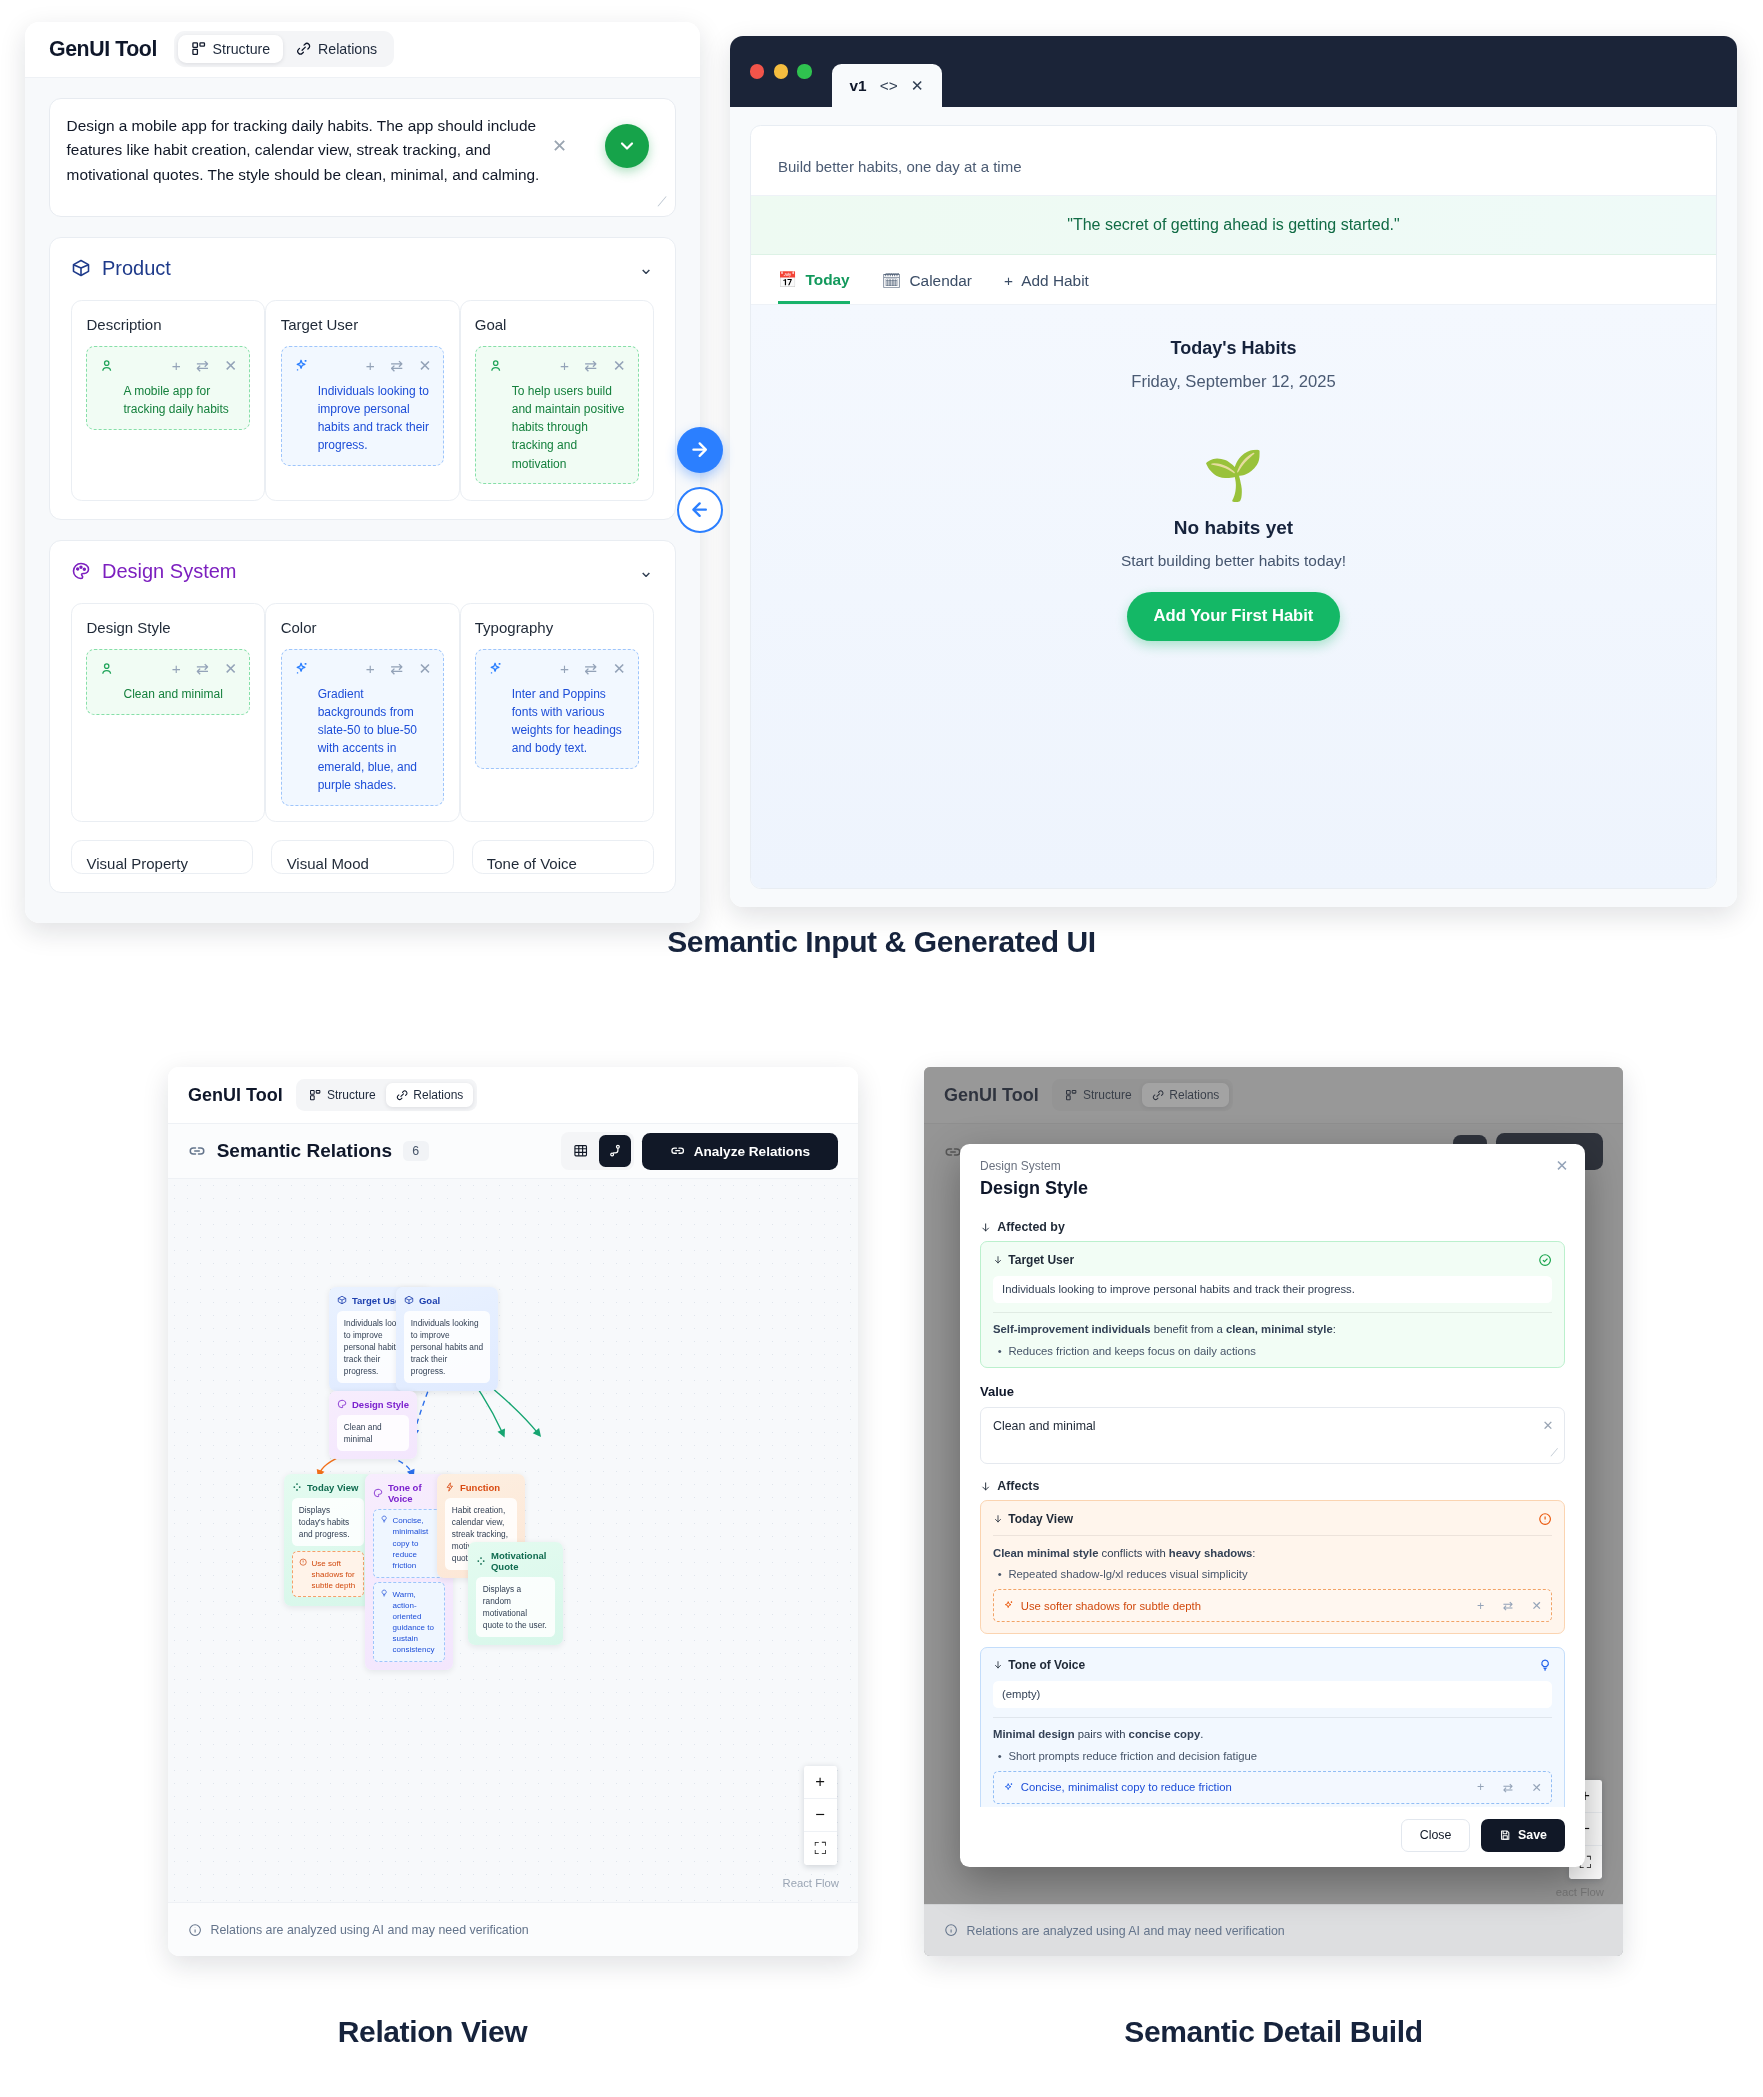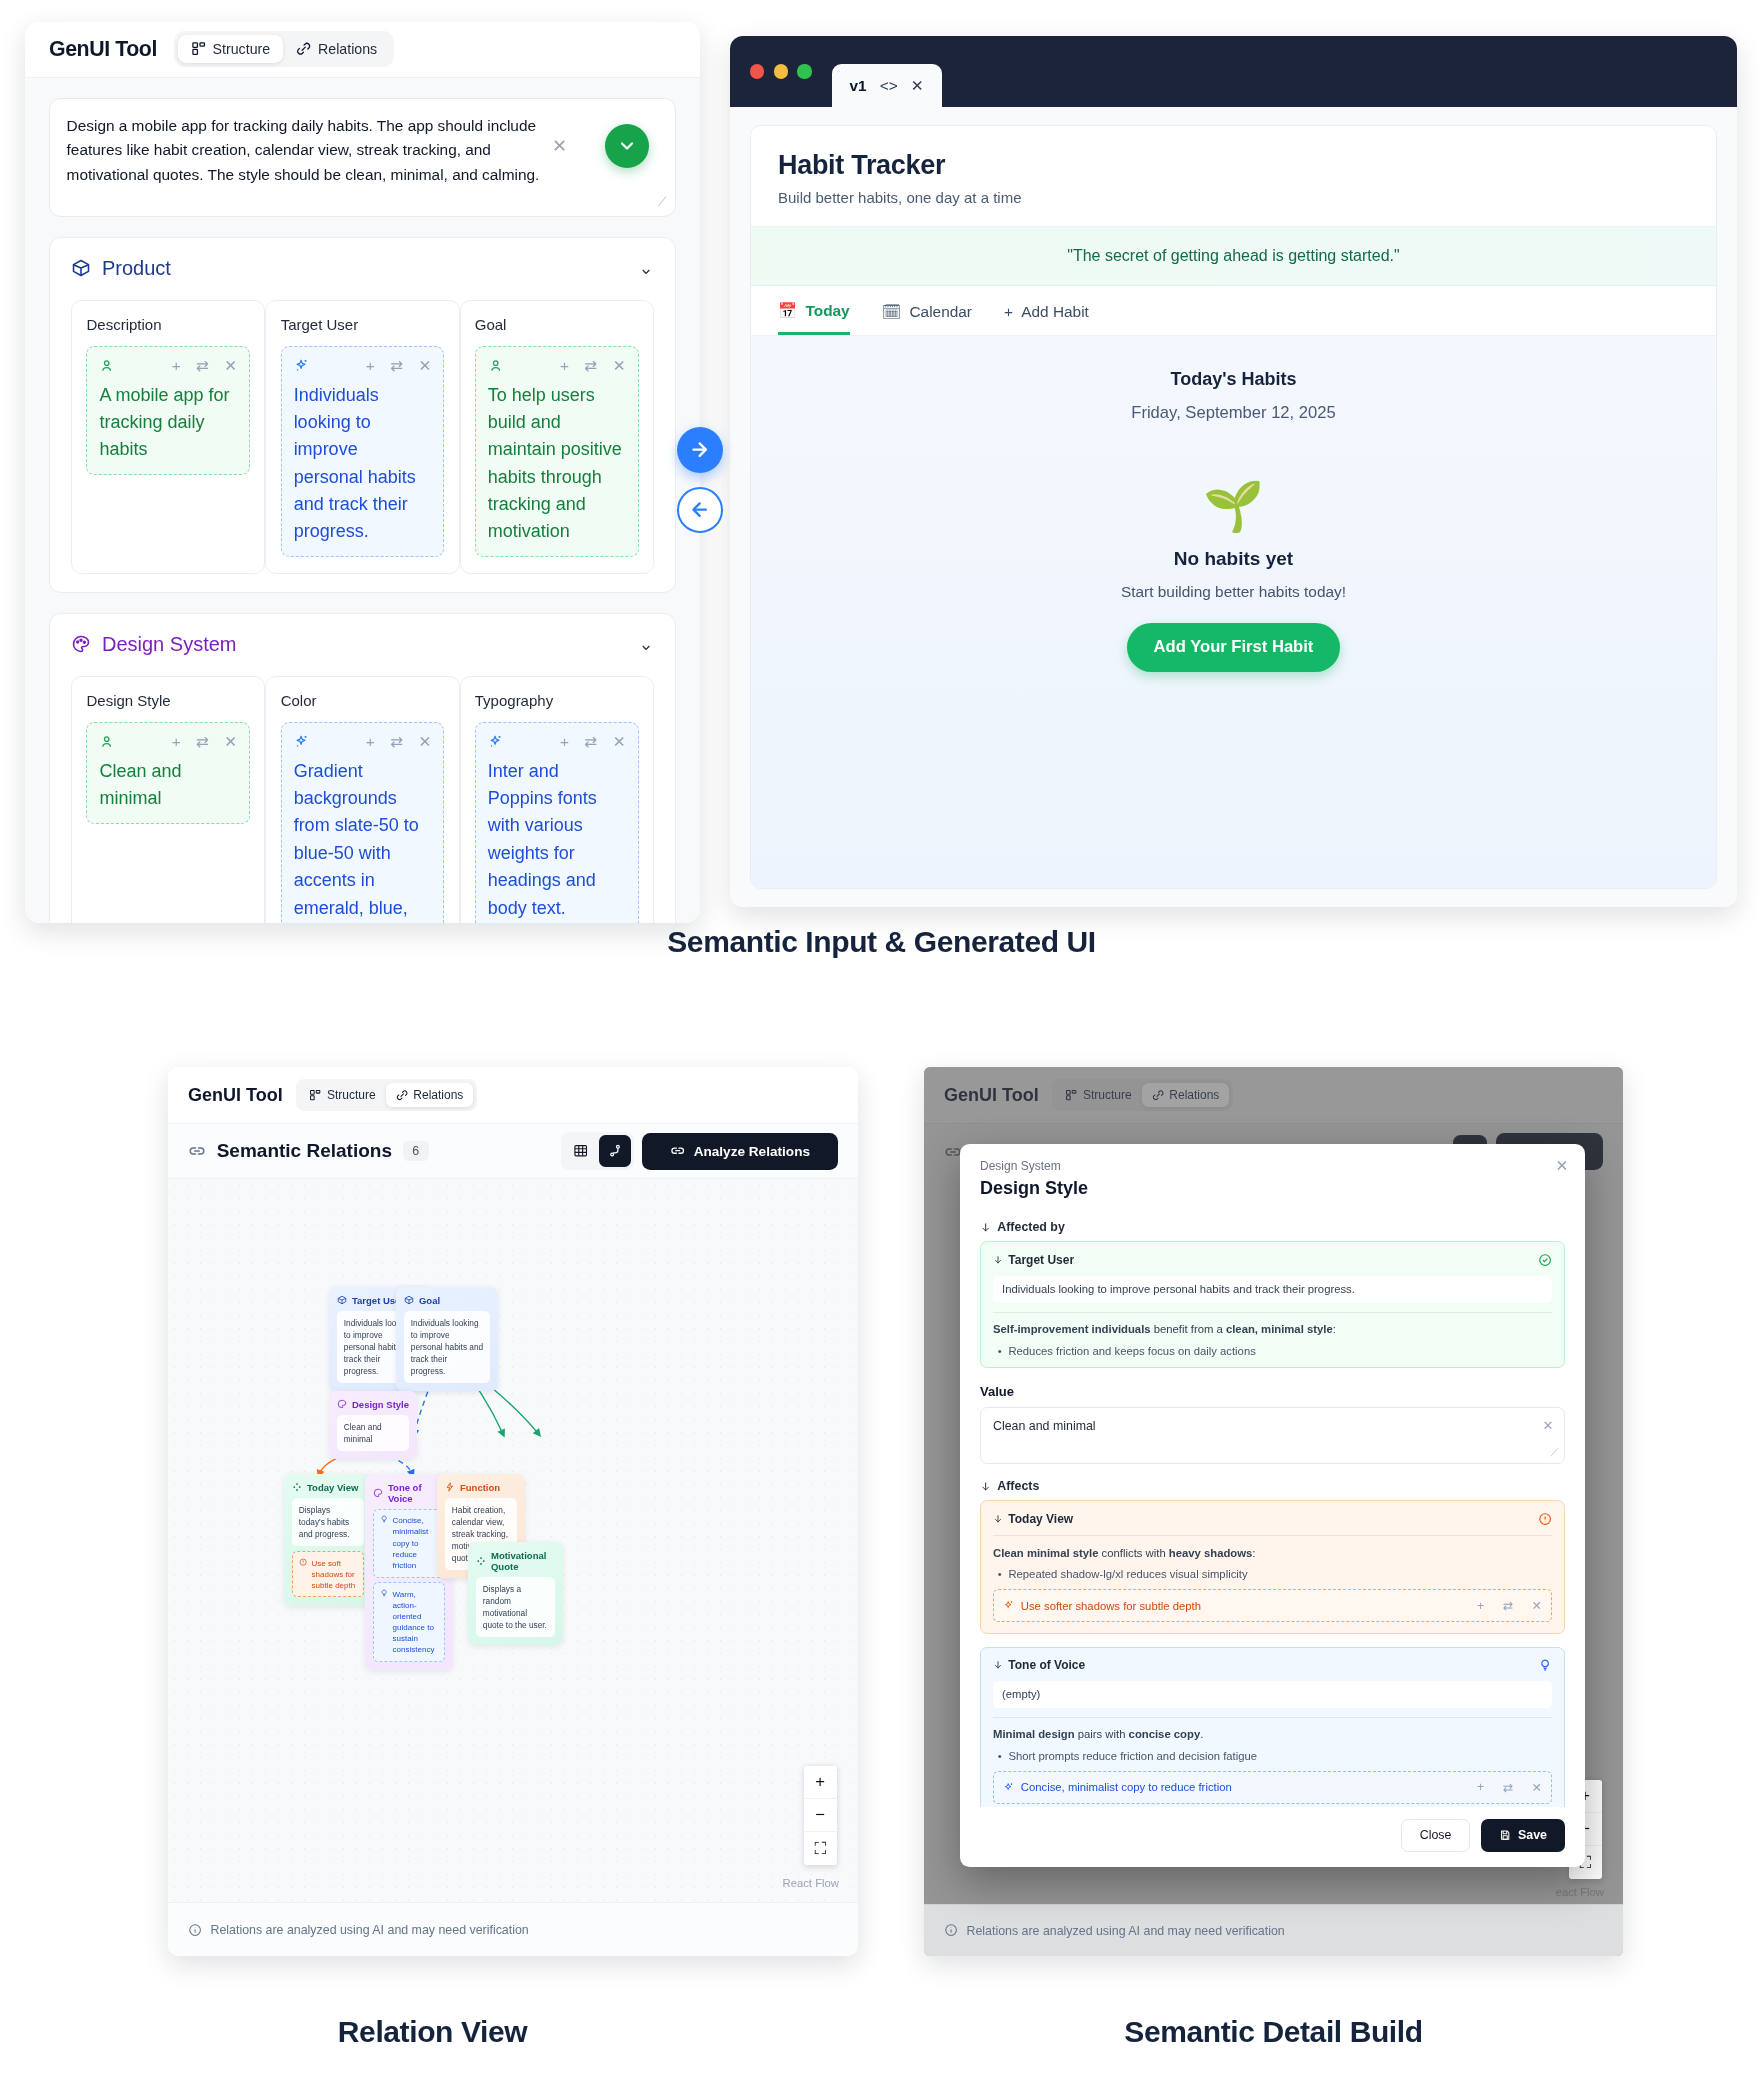--- a/index.html
+++ b/index.html
@@ -81,21 +81,21 @@
   }
   .field-label { font-size: 15px; color: #1f2937; margin-bottom: 13px; }
   .chip {
     border-radius: 8.3px; padding: 10.7px 12px; border: 1.2px dashed transparent;
   }
   .chip.green { background: #f1fcf4; border-color: #86dfa8; }
   .chip.blue { background: #f2f8ff; border-color: #9ec5fb; }
   .chip-toolbar { display: flex; align-items: center; gap: 0; margin-bottom: 8.3px; }
   .chip-toolbar .lead { margin-right: auto; }
   .chip-toolbar .act { margin-left: 15.4px; font-size: 15.4px; color: #94a3b8; line-height: 1; }
-  .chip-val { font-size: 18px; line-height: 1.52; }
+  .chip-val { font-size: 12px; line-height: 1.52; margin-left: 24px; }
   .chip.green .chip-val { color: #15803d; }
   .chip.blue .chip-val { color: #1d4ed8; }
   .ico-person { width: 15.4px; height: 15.4px; }
   .ico-spark { width: 15.4px; height: 15.4px; }
 
   .partial-row { display:flex; gap:18px; padding: 18px 21.3px 0 21.3px; }
   .partial-col {
     flex:1; border:1.2px solid #eaeef3; border-radius:10.7px; padding: 14.2px 14.2px 0 14.2px; height: 34px; overflow:hidden;
   }
   .partial-col .field-label { margin:0; }
@@ -534,21 +534,20 @@
       <div class="tab">
         <span class="tab-label">v1</span>
         <span class="tab-ico">&lt;&gt;</span>
         <span class="tab-ico">✕</span>
       </div>
     </div>
 
     <div class="preview-body">
       <div class="app-card">
         <div class="ht-head">
-          <div class="ht-title">Habit Tracker</div>
           <div class="ht-sub">Build better habits, one day at a time</div>
         </div>
         <div class="ht-quote">"The secret of getting ahead is getting started."</div>
         <div class="ht-tabs">
           <div class="ht-tab active">
             <span>📅</span>
             <span>Today</span>
           </div>
           <div class="ht-tab">
             <span>🗓</span>

